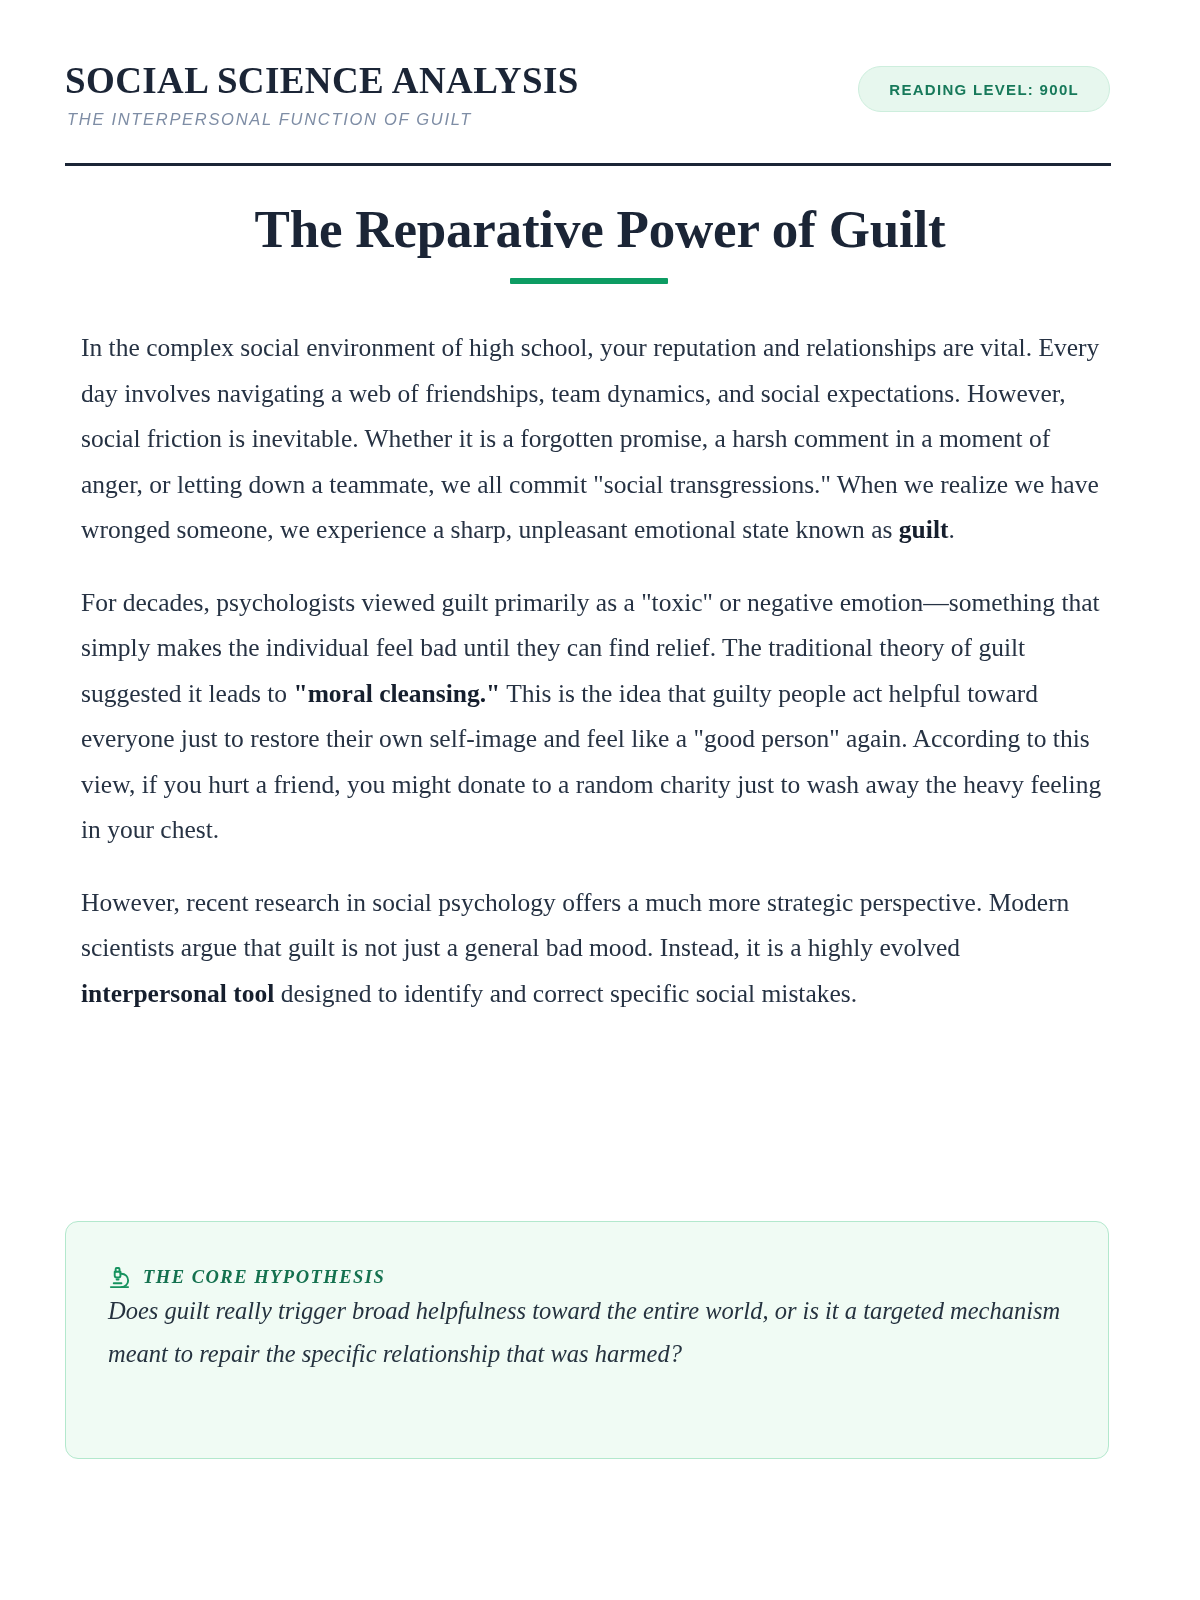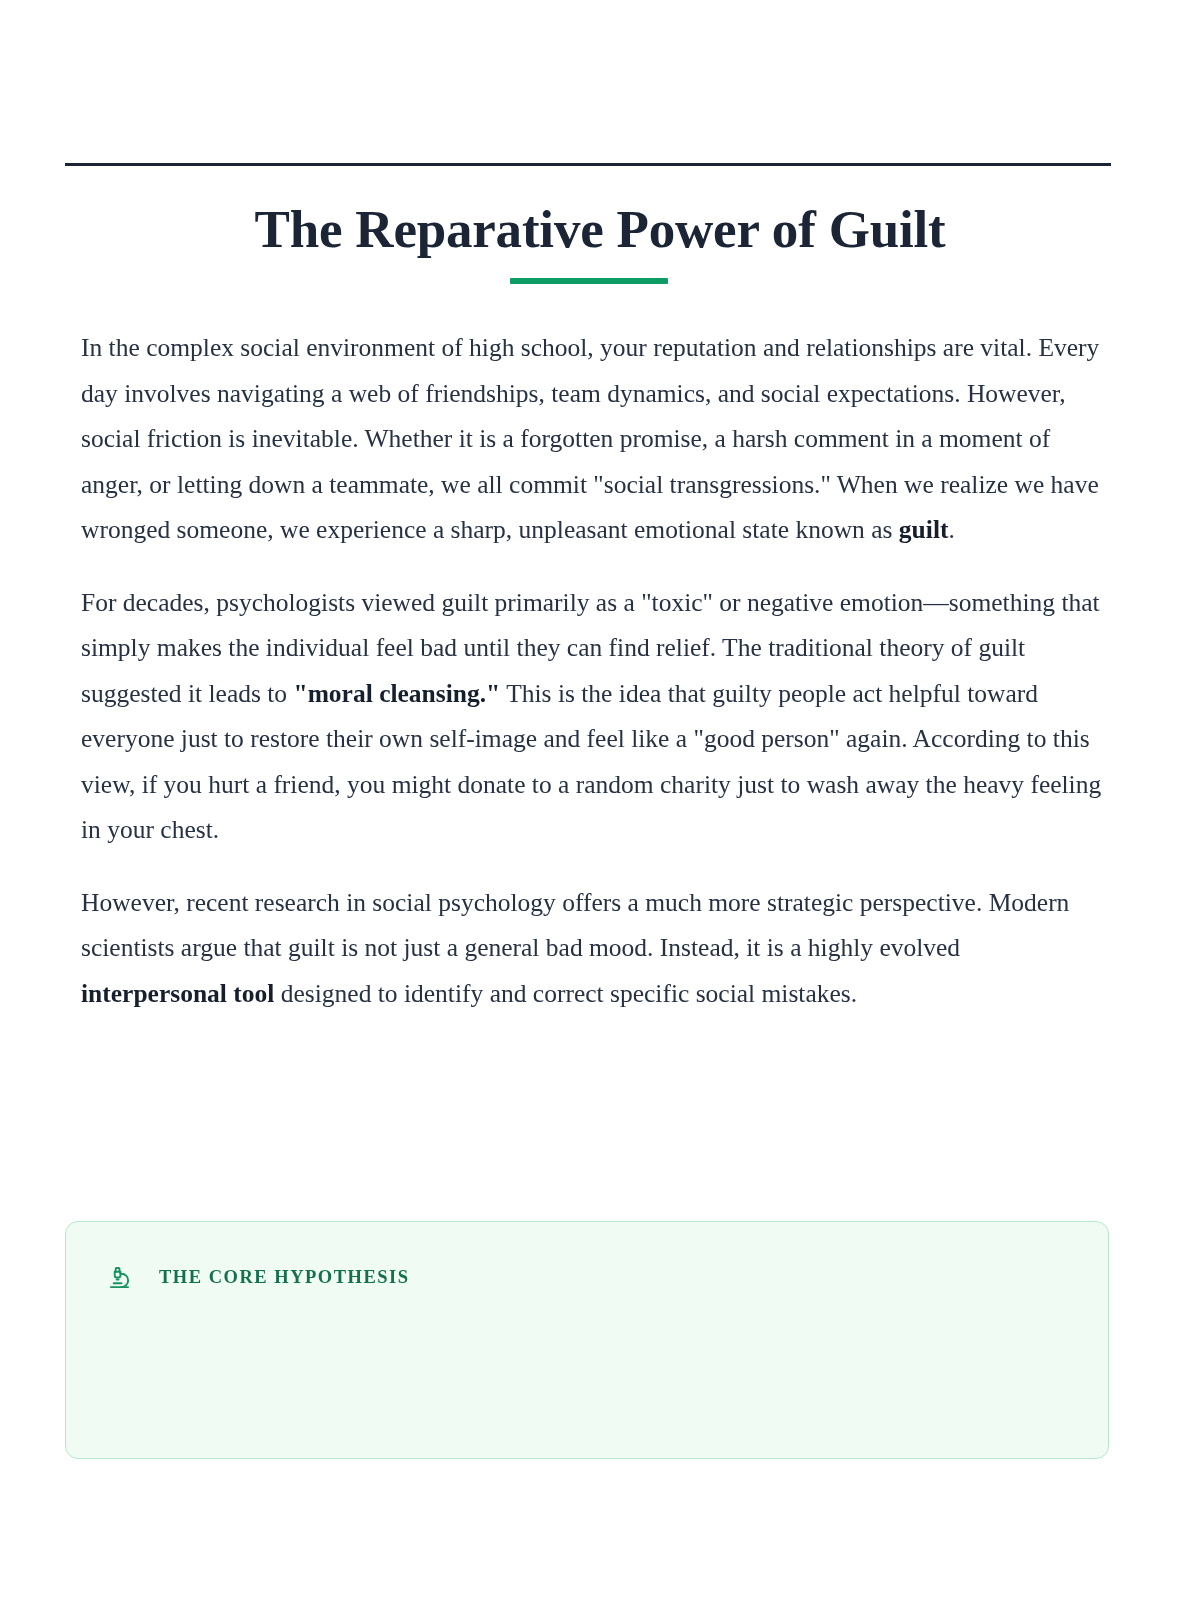--- a/index.html
+++ b/index.html
@@ -135,21 +135,22 @@
     box-sizing: border-box;
     height: 238px;
     background: #f0fbf4;
     border: 1.5px solid #b3e8cd;
     border-radius: 13px;
     padding: 44px 42px 0 42px;
   }
   .callout-head {
     display: flex;
     align-items: center;
-    gap: 28px;
+    gap: 12px;
+    font-style: italic;
   }
   .microscope-icon {
     display: block;
     width: 23px;
     height: 23px;
     flex: 0 0 auto;
   }
   .callout-label {
     font-family: "Liberation Serif", "DejaVu Serif", serif;
     font-weight: 700;
@@ -165,20 +166,27 @@
     line-height: 43px;
     color: #25323f;
     margin: 0;
   }
 </style>
 </head>
 <body>
 
 <div class="page">
 
+  <div class="masthead">
+    <div class="masthead-left">
+      <h1 class="brand-title">SOCIAL SCIENCE ANALYSIS</h1>
+      <div class="brand-subtitle">THE INTERPERSONAL FUNCTION OF GUILT</div>
+    </div>
+    <div class="reading-badge">READING LEVEL: 900L</div>
+  </div>
 
   <div class="head-rule"></div>
 
   <h2 class="doc-title">The Reparative Power of Guilt</h2>
   <div class="title-accent"></div>
 
   <div class="article">
     <p>In the complex social environment of high school, your reputation and relationships are vital. Every day involves navigating a web of friendships, team dynamics, and social expectations. However, social friction is inevitable. Whether it is a forgotten promise, a harsh comment in a moment of anger, or letting down a teammate, we all commit "social transgressions." When we realize we have wronged someone, we experience a sharp, unpleasant emotional state known as <b>guilt</b>.</p>
     <p>For decades, psychologists viewed guilt primarily as a "toxic" or negative emotion—something that simply makes the individual feel bad until they can find relief. The traditional theory of guilt suggested it leads to <b>"moral cleansing."</b> This is the idea that guilty people act helpful toward everyone just to restore their own self-image and feel like a "good person" again. According to this view, if you hurt a friend, you might donate to a random charity just to wash away the heavy feeling in your chest.</p>
     <p>However, recent research in social psychology offers a much more strategic perspective. Modern scientists argue that guilt is not just a general bad mood. Instead, it is a highly evolved <b>interpersonal tool</b> designed to identify and correct specific social mistakes.</p>
@@ -189,15 +197,16 @@
       <svg class="microscope-icon" viewBox="0 0 24 24" fill="none" stroke="#17935f" stroke-width="2" stroke-linecap="round" stroke-linejoin="round">
         <path d="M6 18h8"></path>
         <path d="M3 22h18"></path>
         <path d="M14 22a7 7 0 1 0 0-14h-1"></path>
         <path d="M9 14h2"></path>
         <path d="M9 12a2 2 0 0 1-2-2V6h6v4a2 2 0 0 1-2 2Z"></path>
         <path d="M12 6V3a1 1 0 0 0-1-1H9a1 1 0 0 0-1 1v3"></path>
       </svg>
       <span class="callout-label">THE CORE HYPOTHESIS</span>
     </div>
+    <p class="callout-body">Does guilt really trigger broad helpfulness toward the entire world, or is it a targeted mechanism meant to repair the specific relationship that was harmed?</p>
   </div>
 
 </div>
 
 </body></html>

